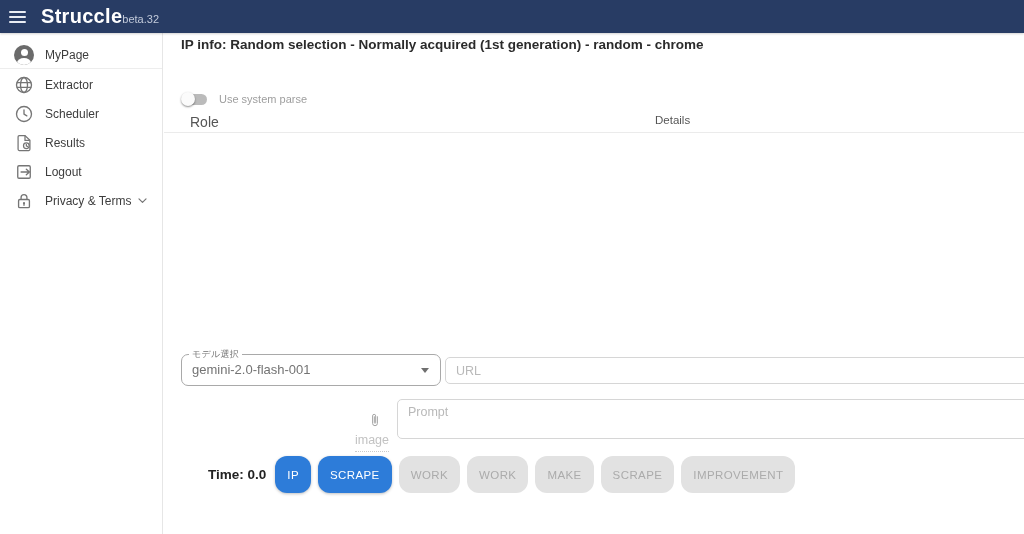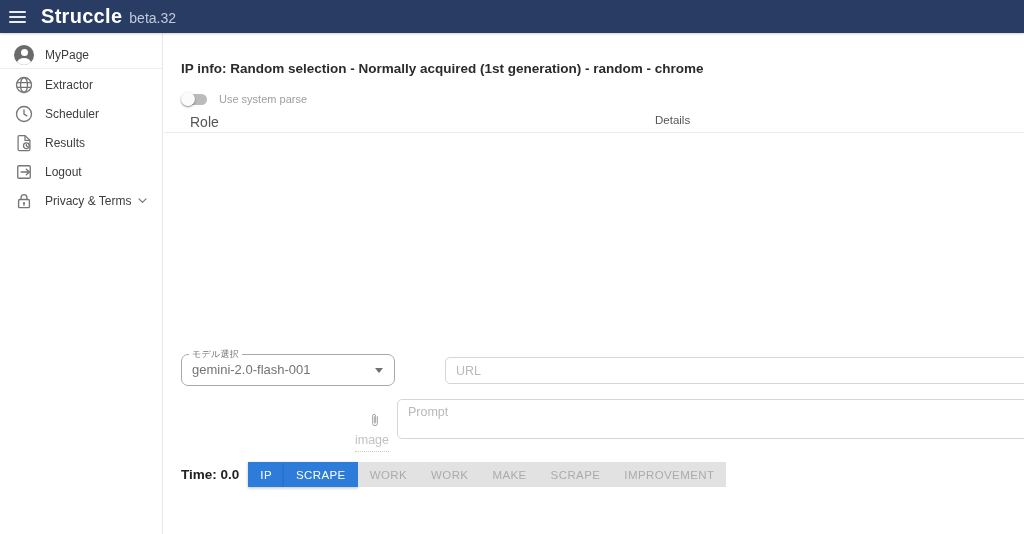--- a/index.html
+++ b/index.html
@@ -9,21 +9,21 @@
 
   
   .header { position:absolute; top:0; left:0; right:0; height:33px;
             background:#283c64; display:flex; align-items:center;
             box-shadow:0 1px 2px rgba(0,0,0,.18); z-index:5; }
   .hamburger { width:17px; height:12px; margin-left:9px; display:flex;
                flex-direction:column; justify-content:space-between; cursor:pointer; }
   .hamburger span { display:block; height:2px; background:#e9edf4; border-radius:1px; }
   .brand { margin-left:15px; display:flex; align-items:baseline; }
   .brand-title { color:#fff; font-size:20px; font-weight:700; letter-spacing:.3px; }
-  .brand-version { color:#c2cada; font-size:14px; margin-left:7px; }
+  .brand-version { color:#c2cada; font-size:11px; margin-left:0; }
 
   
   .sidebar { position:absolute; top:33px; left:0; width:163px; bottom:0;
              background:#fff; border-right:1px solid #e6e6e6; padding-top:9px; }
   .sb-item { display:flex; align-items:center; height:29px; cursor:pointer; }
   .sb-item.first { height:26px; }
   .sb-icon { width:20px; height:20px; margin-left:14px; margin-right:11px;
              display:flex; align-items:center; justify-content:center; flex:none; }
   .sb-icon svg { width:20px; height:20px; }
   .sb-label { font-size:12px; color:#3d3d3d; white-space:nowrap; }
@@ -32,42 +32,42 @@
   .sb-chevron svg { width:13px; height:13px; }
   .avatar-wrap { width:20px; height:20px; border-radius:50%; background:#6b6b6b;
                  overflow:hidden; position:relative; }
   .avatar-wrap .a-head { position:absolute; left:6.5px; top:4px; width:7px; height:7px;
                  border-radius:50%; background:#fff; }
   .avatar-wrap .a-body { position:absolute; left:3px; top:12.5px; width:14px; height:10px;
                  border-radius:50% 50% 0 0; background:#fff; }
 
   
   .main { position:absolute; top:33px; left:164px; right:0; bottom:0; background:#fff; }
-  .page-title { position:absolute; top:28px; left:17px; font-size:13.5px;
+  .page-title { position:absolute; top:4px; left:17px; font-size:13.5px;
                 font-weight:700; color:#2b2b2b; white-space:nowrap; }
 
   .toggle-row { position:absolute; top:58px; left:19px; display:flex;
                 align-items:center; height:16px; }
   .switch { position:relative; width:24px; height:14px; cursor:pointer; flex:none; }
   .switch-track { position:absolute; left:2px; top:1.5px; width:22px; height:11px;
                   border-radius:6px; background:#979797; opacity:.65; }
   .switch-thumb { position:absolute; left:-2px; top:0; width:14px; height:14px;
                   border-radius:50%; background:#fbfbfb;
                   box-shadow:0 1px 2px rgba(0,0,0,.45); }
   .toggle-label { margin-left:12px; font-size:11px; color:#9e9e9e; }
 
   .table-header { position:absolute; top:78px; left:0; right:0; height:22px;
                   border-bottom:1px solid #ebebeb; }
   .th-role    { position:absolute; left:26px;  top:3px; font-size:14px;
                 font-weight:500; color:#555; }
   .th-details { position:absolute; left:491px; top:3px; font-size:11.5px;
                 font-weight:500; color:#555; }
 
   
-  .model-select { position:absolute; left:17px; top:321px; width:214px; height:32px;
+  .model-select { position:absolute; left:17px; top:321px; width:260px; height:32px;
                   border:1px solid #a9a9a9; border-radius:7px; cursor:pointer;
                   background:#fff; }
   .ms-label { position:absolute; top:-7px; left:7px; background:#fff; padding:0 3px;
               font-size:9px; color:#6f6f6f; letter-spacing:.3px; }
   .ms-value { position:absolute; left:10px; top:0; line-height:30px; font-size:13px;
               color:#737373; }
   .ms-arrow { position:absolute; right:11px; top:13px; width:0; height:0;
               border-left:4.5px solid transparent; border-right:4.5px solid transparent;
               border-top:5px solid #6f6f6f; }
 
@@ -87,22 +87,22 @@
   .prompt-box { position:absolute; left:233px; top:366px; right:-6px; height:40px;
                 border:1px solid #d6d6d6; border-radius:5px; padding:5px 10px;
                 font-size:12.5px; color:#444; resize:none; outline:none;
                 font-family:"Liberation Sans","DejaVu Sans",sans-serif; }
   .prompt-box::placeholder { color:#b9b9b9; opacity:1; }
 
   
   .actions-row { position:absolute; top:429px; left:17px; display:flex;
                  align-items:center; height:25px; }
   .time-label { font-size:13.5px; font-weight:700; color:#222; margin-right:9px;
-                white-space:nowrap; }
-  .btn { height:25px; padding:0 12px; border:none; border-radius:0;
+                white-space:nowrap;margin-left:27px; }
+  .btn { height:37px; padding:0 12px; margin-right:7px; border:none; border-radius:12px;
          font-size:11.5px; letter-spacing:.4px; font-weight:500; cursor:pointer;
          font-family:"Liberation Sans","DejaVu Sans",sans-serif; white-space:nowrap; }
   .btn.primary { background:#2d7cd9; color:#fff; box-shadow:0 1px 3px rgba(0,0,0,.25); }
   .btn.disabled { background:#e2e2e2; color:#ababab; cursor:default; }
 </style>
 </head>
 <body>
 
 <div class="page">
 

